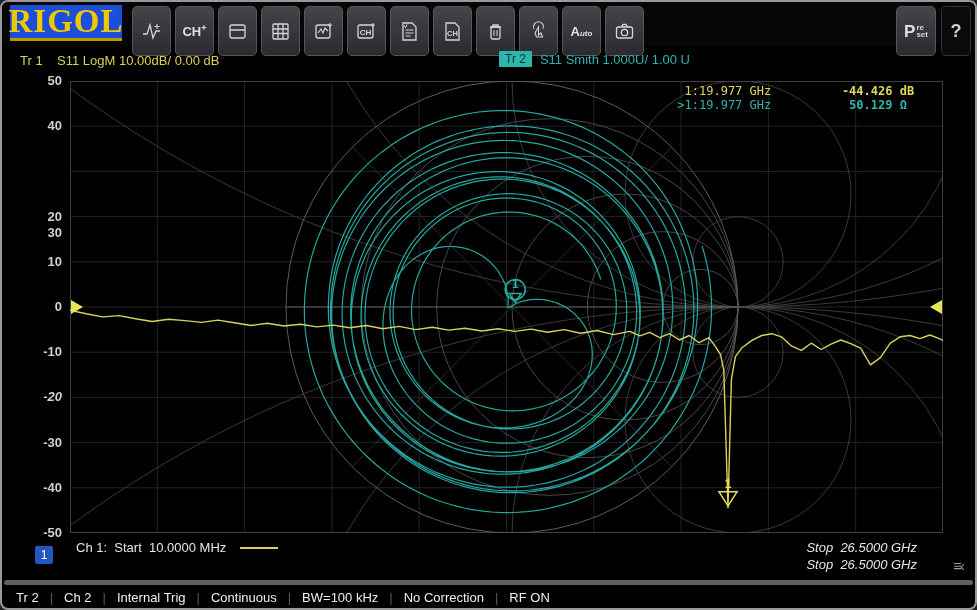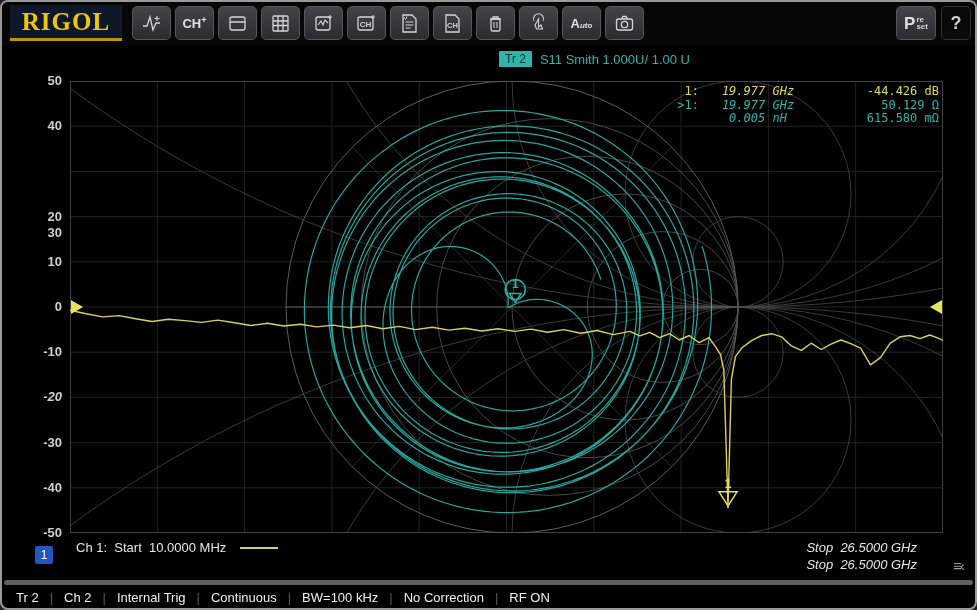--- a/index.html
+++ b/index.html
@@ -4,27 +4,27 @@
 <style>
   html,body{margin:0;padding:0;background:#222;}
   #screen{
     position:relative;width:973px;height:606px;background:#000;
     border:2px solid #9a9a9a;border-radius:8px;overflow:hidden;
     font-family:"Liberation Sans",sans-serif;color:#e8e8e8;
   }
   
   #toolbar{position:absolute;left:0;top:0;width:100%;height:44px;background:#060606;}
   #logo{
-    position:absolute;left:8px;top:3px;width:112px;height:36px;background:#0f172a;
+    position:absolute;left:8px;top:3px;width:112px;height:36px;background:#1d4ed8;
     display:flex;align-items:center;justify-content:center;
-    font-family:"Liberation Serif",serif;font-weight:bold;font-size:25px;letter-spacing:1px;
+    font-family:"Liberation Serif",serif;font-weight:bold;font-size:33px;letter-spacing:1px;
     color:#eec800;border-bottom:3px solid #b89a00;box-sizing:border-box;
   }
   .tbtn{
-    position:absolute;top:4px;width:39px;height:34px;border-radius:5px;
+    position:absolute;top:4px;width:39px;height:50px;border-radius:5px;
     background:linear-gradient(#44444a,#2a2a2f);border:1px solid #55555c;box-sizing:border-box;
     display:flex;align-items:center;justify-content:center;color:#d8d8d8;cursor:pointer;
   }
   .tbtn svg{display:block;}
   .tbtn .txt{font-size:13px;font-weight:bold;color:#e0e0e0;line-height:1;}
   .tbtn sup{font-size:9px;vertical-align:super;}
   .tbtn .small{font-size:8px;font-style:italic;}
   .stack{display:inline-flex;flex-direction:column;font-size:8px;line-height:7px;font-weight:bold;margin-left:1px;text-align:left;}
   
   #tracebar{position:absolute;left:0;top:46px;width:100%;height:26px;font-size:13px;}
@@ -33,22 +33,22 @@
   #tr2-badge{background:#2fb5ad;color:#00312e;padding:1px 6px;font-size:12px;margin-right:8px;border-radius:1px;}
   
   #plot{position:absolute;left:68px;top:79px;width:873px;height:452px;}
   .ytick{position:absolute;width:56px;text-align:right;left:4px;font-size:13px;font-weight:bold;color:#cfcfcf;}
   #marker-readout{
     position:absolute;right:36px;top:83px;font-family:"DejaVu Sans Mono",monospace;
     font-size:12px;line-height:13.5px;text-align:right;
   }
   #marker-readout .row{display:flex;justify-content:flex-end;white-space:pre;}
   #marker-readout .lbl{width:36px;text-align:right;}
-  #marker-readout .freq{width:118px;text-align:center;font-style:italic;}
-  #marker-readout .val{width:122px;text-align:right;}
+  #marker-readout .freq{width:118px;text-align:left;}
+  #marker-readout .val{width:122px;text-align:center;font-weight:bold;}
   .m-yellow{color:#ddd75a;}
   .m-cyan{color:#2fb5ad;}
   
   #chaninfo{position:absolute;left:0;top:535px;width:100%;height:42px;font-size:13px;}
   #win-badge{
     position:absolute;left:33px;top:9px;width:18px;height:18px;background:#2456c0;color:#fff;
     display:flex;align-items:center;justify-content:center;font-size:12px;border-radius:2px;
   }
   .chrow{position:absolute;left:74px;white-space:pre;color:#e6e6e6;display:flex;align-items:center;}
   .swatch{display:inline-block;width:38px;height:2px;margin-left:14px;}
@@ -153,20 +153,21 @@
       <div class="tbtn" style="left: 603px;">
         <svg width="23" height="23" viewBox="0 0 23 23" fill="none" stroke="#d6d6d6" stroke-width="1.3">
           <rect x="3.5" y="7" width="16" height="11" rx="2"></rect>
           <circle cx="11.5" cy="12.5" r="3.2"></circle>
           <path d="M8.5 7 l1.5-2.5 h3 L14.5 7"></path>
         </svg>
       </div>
     </div>
 
   <div id="tracebar">
+    <div id="tr1-info"><span>Tr 1</span>    <span>S11 LogM 10.00dB/ 0.00 dB</span></div>
     <div id="tr2-info">
       <span id="tr2-badge">Tr 2</span>
       <span>S11 Smith 1.000U/ 1.00 U</span>
     </div>
   </div>
 
   <svg id="plot" viewBox="0 0 873 452">
       <g>
         <line x1="87.3" y1="0" x2="87.3" y2="452" stroke="#232323" stroke-width="1"></line>
         <line x1="0" y1="45.2" x2="873" y2="45.2" stroke="#232323" stroke-width="1"></line>
@@ -230,25 +231,20 @@
     <div class="row m-yellow">
       <span class="lbl">1:</span>
       <span class="freq">19.977 GHz</span>
       <span class="val">-44.426 dB</span>
     </div>
     <div class="row m-cyan">
       <span class="lbl">&gt;1:</span>
       <span class="freq">19.977 GHz</span>
       <span class="val">50.129 Ω</span>
     </div>
-    <div class="row m-cyan">
-      <span class="lbl"></span>
-      <span class="freq">0.005 nH</span>
-      <span class="val">615.580 mΩ</span>
-    </div>
   </div>
 
   <div id="chaninfo">
     <div id="win-badge">1</div>
     <div class="chrow" style="top:3px;">
       <span>Ch 1:  Start  10.0000 MHz</span>
       <span class="swatch" id="sw1" style="background: rgb(217, 209, 92);"></span>
     </div>
     <div class="stoprow" style="top:3px;">Stop  26.5000 GHz</div>
     <div class="stoprow" style="top:20px;">Stop  26.5000 GHz</div>

